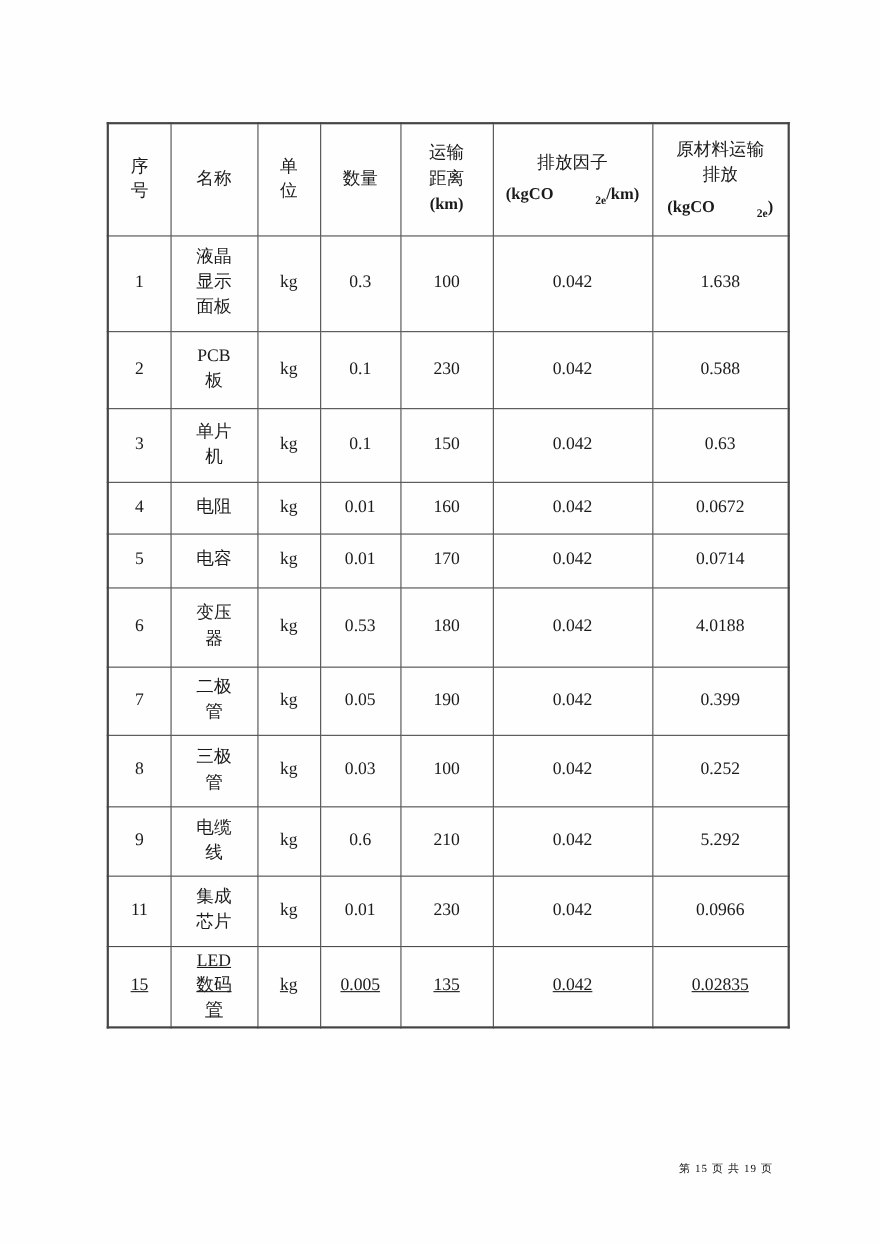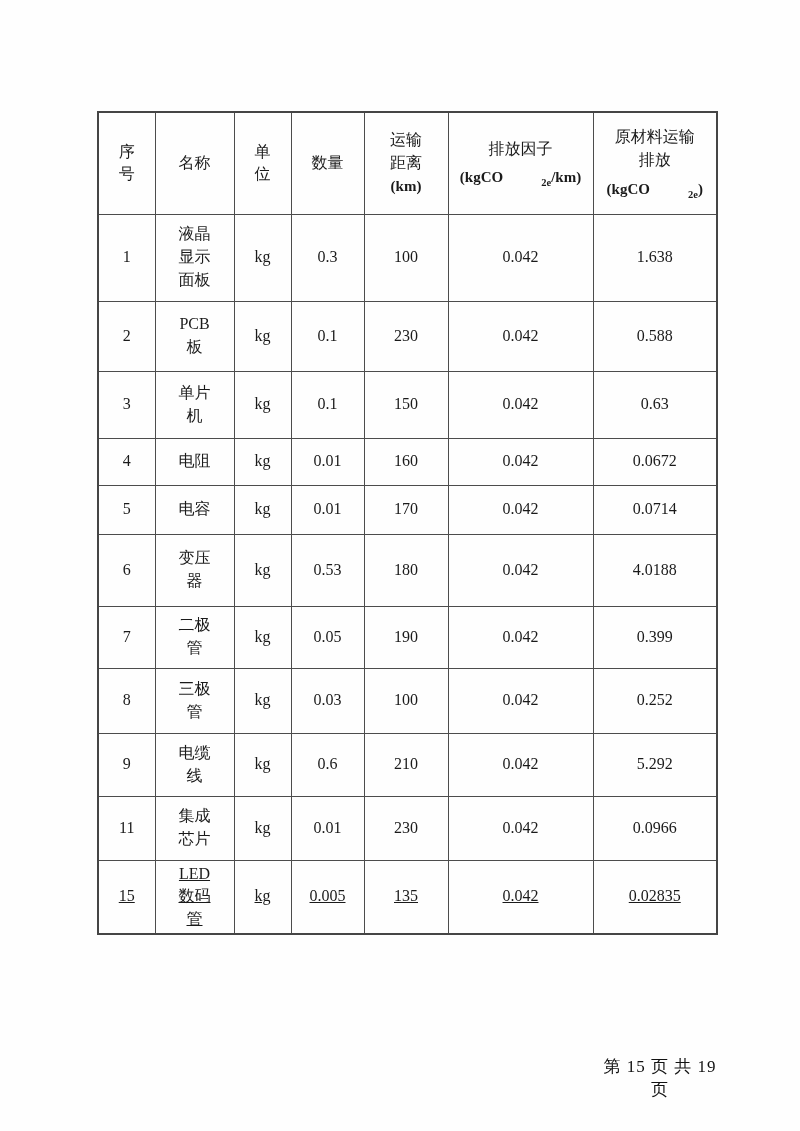--- a/index.html
+++ b/index.html
@@ -64,21 +64,21 @@
   tbody tr:nth-child(9)  { height: 63px; }
   tbody tr:nth-child(10) { height: 64px; }
   tbody tr:nth-child(11) { height: 61px; text-decoration: underline; }
   tbody tr:nth-child(12) { height: 100px; }
   .footer {
     position: absolute;
     top: 1055px;
     left: 600px;
     width: 120px;
     text-align: center;
-    font-size: 17px;
+    font-size: 10px;
     letter-spacing: 1px;
     color: #111;
   }
 </style>
 </head>
 <body>
 
 <div class="page">
 
   <div class="table-wrap">

